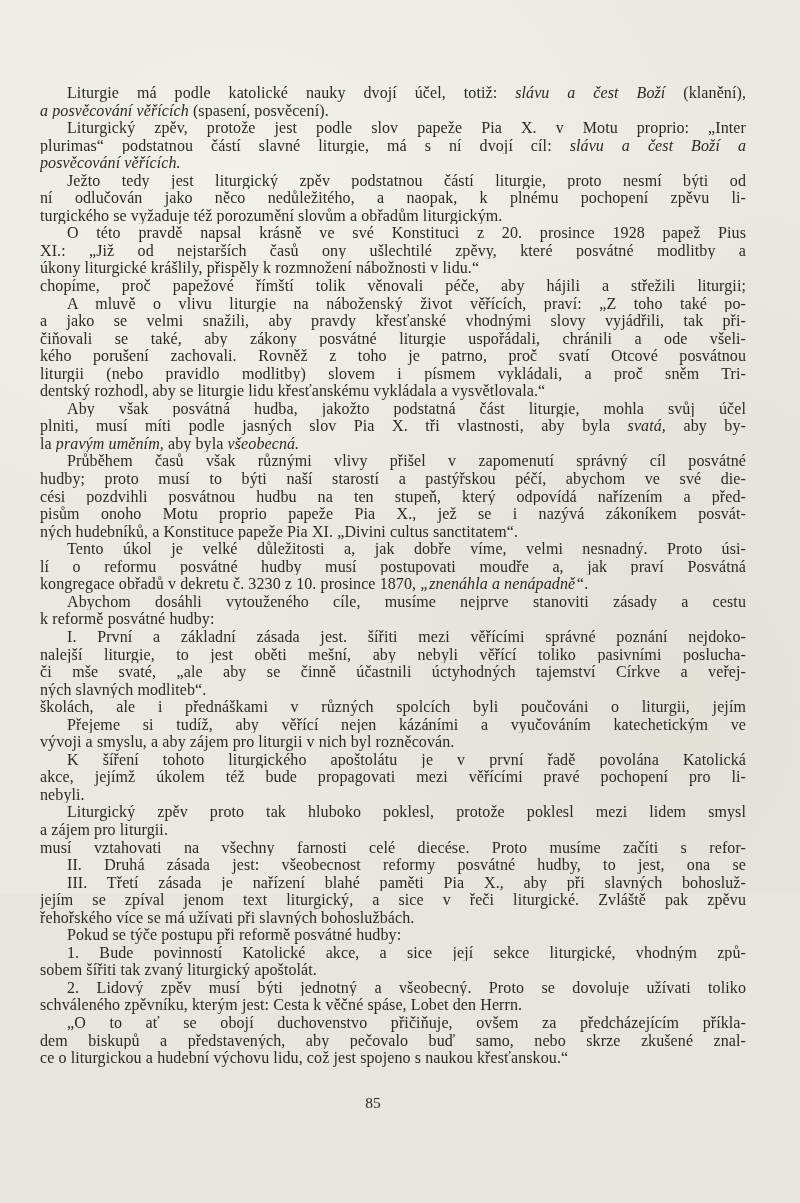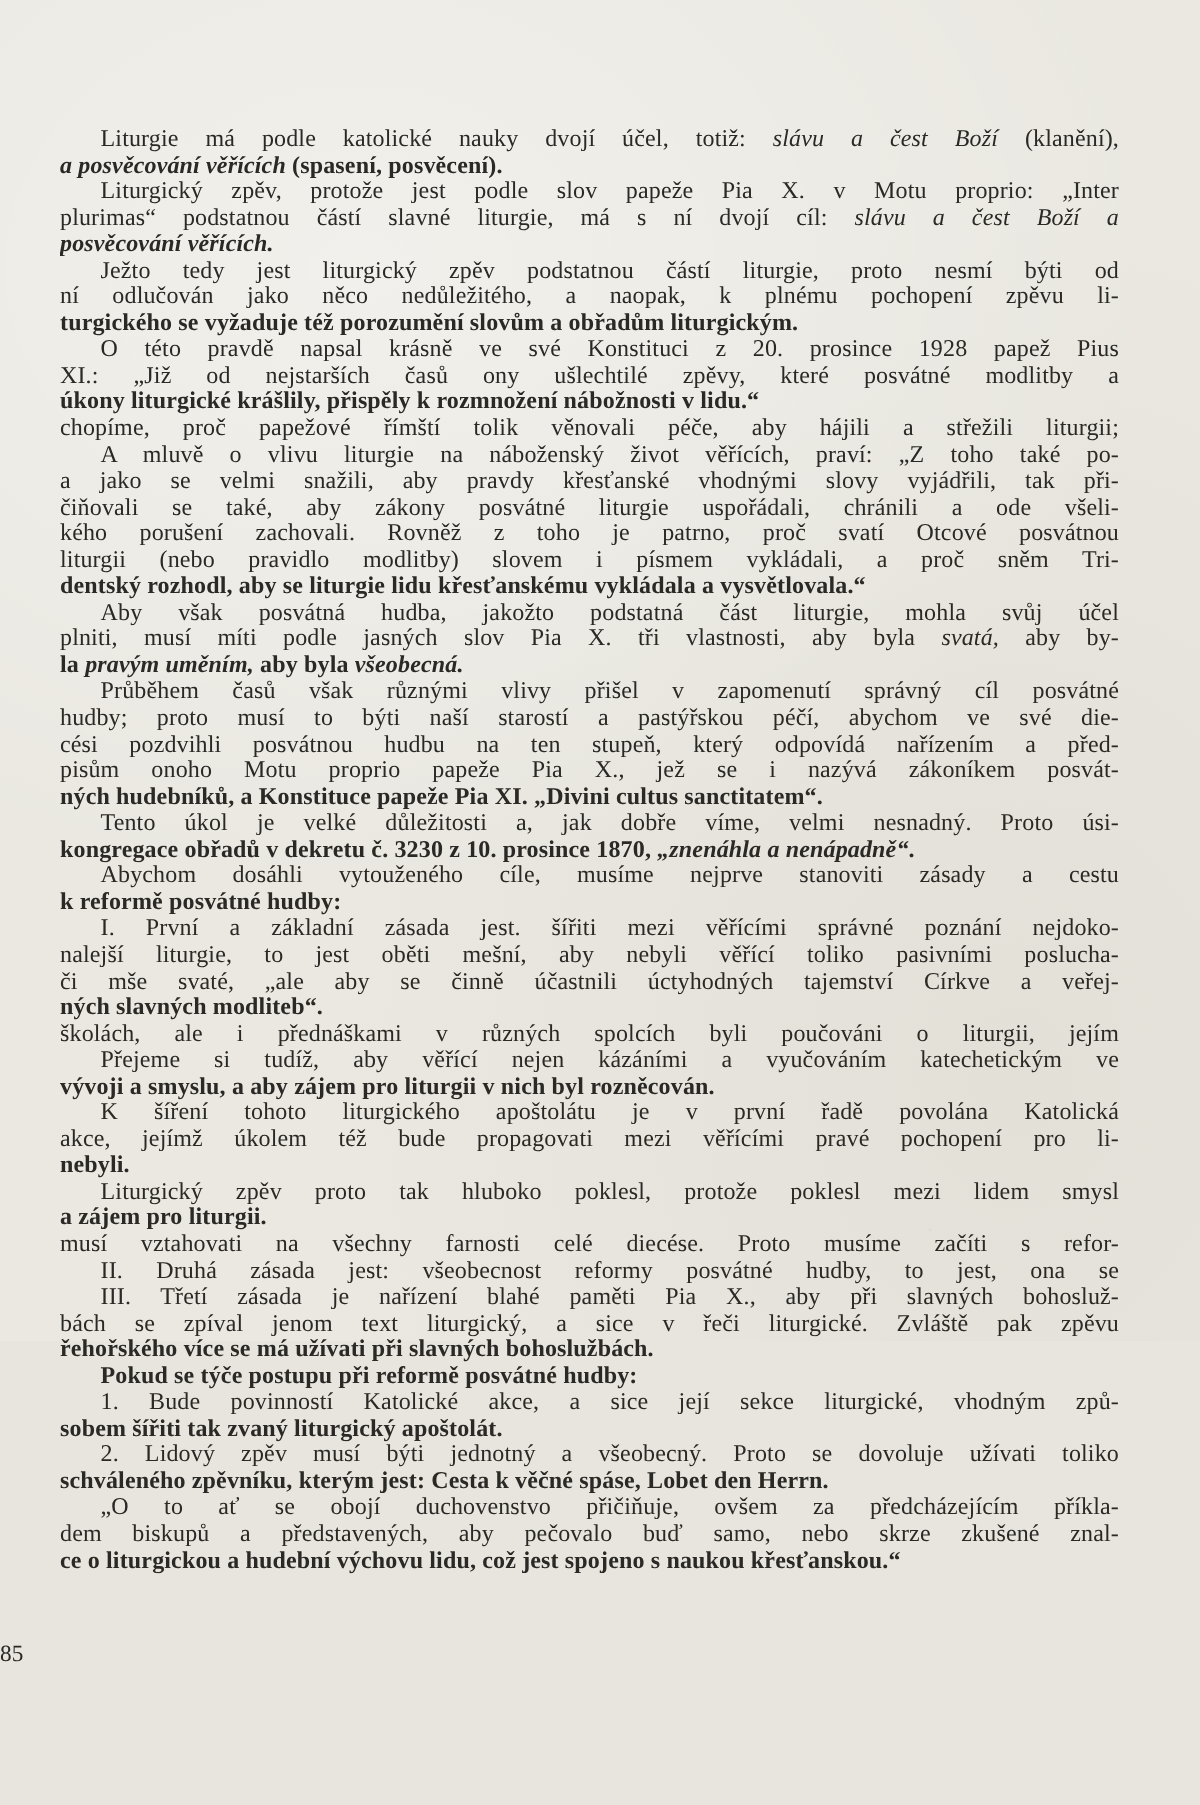--- a/index.html
+++ b/index.html
@@ -34,27 +34,28 @@
   }
   .para { margin: 0; padding: 0; }
   .line {
     text-align: justify;
     text-align-last: justify;
     white-space: normal;
     overflow: hidden;
     height: 17.55px;
   }
   .line.first { text-indent: 27px; }
-  .line.last  { text-align-last: left; font-weight: bold; }
+  .line.last  { text-align-last: left; }
   .line .it   { font-style: italic; }
   .page-number {
     position: absolute;
     top: 1094px;
     left: 0;
     width: 746px; 
+    text-align: center;
     font-size: 15.5px;
     color: #2b2925;
   }
   
   .grain {
     position: absolute;
     inset: 0;
     pointer-events: none;
     background:
       radial-gradient(circle 2px at 120px 300px, rgba(120,115,100,0.12), rgba(0,0,0,0) 70%),
@@ -103,20 +104,21 @@
       </div>
       <div class="para">
         <div class="line first"><span>Průběhem časů však různými vlivy přišel v zapomenutí správný cíl posvátné</span></div>
         <div class="line"><span>hudby; proto musí to býti naší starostí a pastýřskou péčí, abychom ve své die-</span></div>
         <div class="line"><span>cési pozdvihli posvátnou hudbu na ten stupeň, který odpovídá nařízením a před-</span></div>
         <div class="line"><span>pisům onoho Motu proprio papeže Pia X., jež se i nazývá zákoníkem posvát-</span></div>
         <div class="line last"><span>ných hudebníků, a Konstituce papeže Pia XI. „Divini cultus sanctitatem“.</span></div>
       </div>
       <div class="para">
         <div class="line first"><span>Tento úkol je velké důležitosti a, jak dobře víme, velmi nesnadný. Proto úsi-</span></div>
+        <div class="line"><span>lí o reformu posvátné hudby musí postupovati moudře a, jak praví Posvátná</span></div>
         <div class="line last"><span>kongregace obřadů v dekretu č. 3230 z 10. prosince 1870, </span><span class="it">„znenáhla a nenápadně“</span><span>.</span></div>
       </div>
       <div class="para">
         <div class="line first"><span>Abychom dosáhli vytouženého cíle, musíme nejprve stanoviti zásady a cestu</span></div>
         <div class="line last"><span>k reformě posvátné hudby:</span></div>
       </div>
       <div class="para">
         <div class="line first"><span>I. První a základní zásada jest. šířiti mezi věřícími správné poznání nejdoko-</span></div>
         <div class="line"><span>nalejší liturgie, to jest oběti mešní, aby nebyli věřící toliko pasivními poslucha-</span></div>
         <div class="line"><span>či mše svaté, „ale aby se činně účastnili úctyhodných tajemství Církve a veřej-</span></div>
@@ -135,21 +137,21 @@
       <div class="para">
         <div class="line first"><span>Liturgický zpěv proto tak hluboko poklesl, protože poklesl mezi lidem smysl</span></div>
         <div class="line last"><span>a zájem pro liturgii.</span></div>
       </div>
       <div class="para">
         <div class="line"><span>musí vztahovati na všechny farnosti celé diecése. Proto musíme začíti s refor-</span></div>
         <div class="line first"><span>II. Druhá zásada jest: všeobecnost reformy posvátné hudby, to jest, ona se</span></div>
       </div>
       <div class="para">
         <div class="line first"><span>III. Třetí zásada je nařízení blahé paměti Pia X., aby při slavných bohosluž-</span></div>
-        <div class="line"><span>bách se zpíval jenom text liturgický, a sice v řeči liturgické. Zvláště pak zpěvu</span></div>
+        <div class="line"><span>jejím se zpíval jenom text liturgický, a sice v řeči liturgické. Zvláště pak zpěvu</span></div>
         <div class="line last"><span>řehořského více se má užívati při slavných bohoslužbách.</span></div>
       </div>
       <div class="para">
         <div class="line first last"><span>Pokud se týče postupu při reformě posvátné hudby:</span></div>
       </div>
       <div class="para">
         <div class="line first"><span>1. Bude povinností Katolické akce, a sice její sekce liturgické, vhodným způ-</span></div>
         <div class="line last"><span>sobem šířiti tak zvaný liturgický apoštolát.</span></div>
       </div>
       <div class="para">

